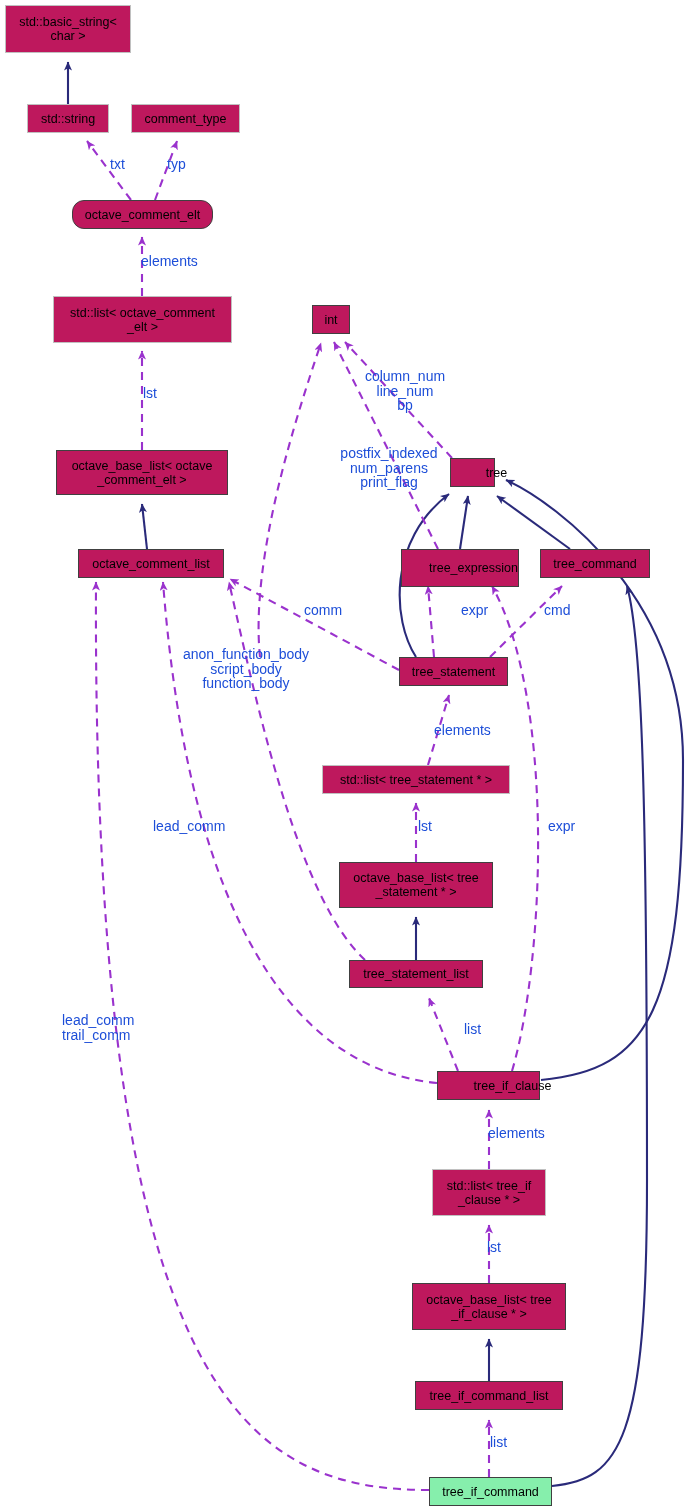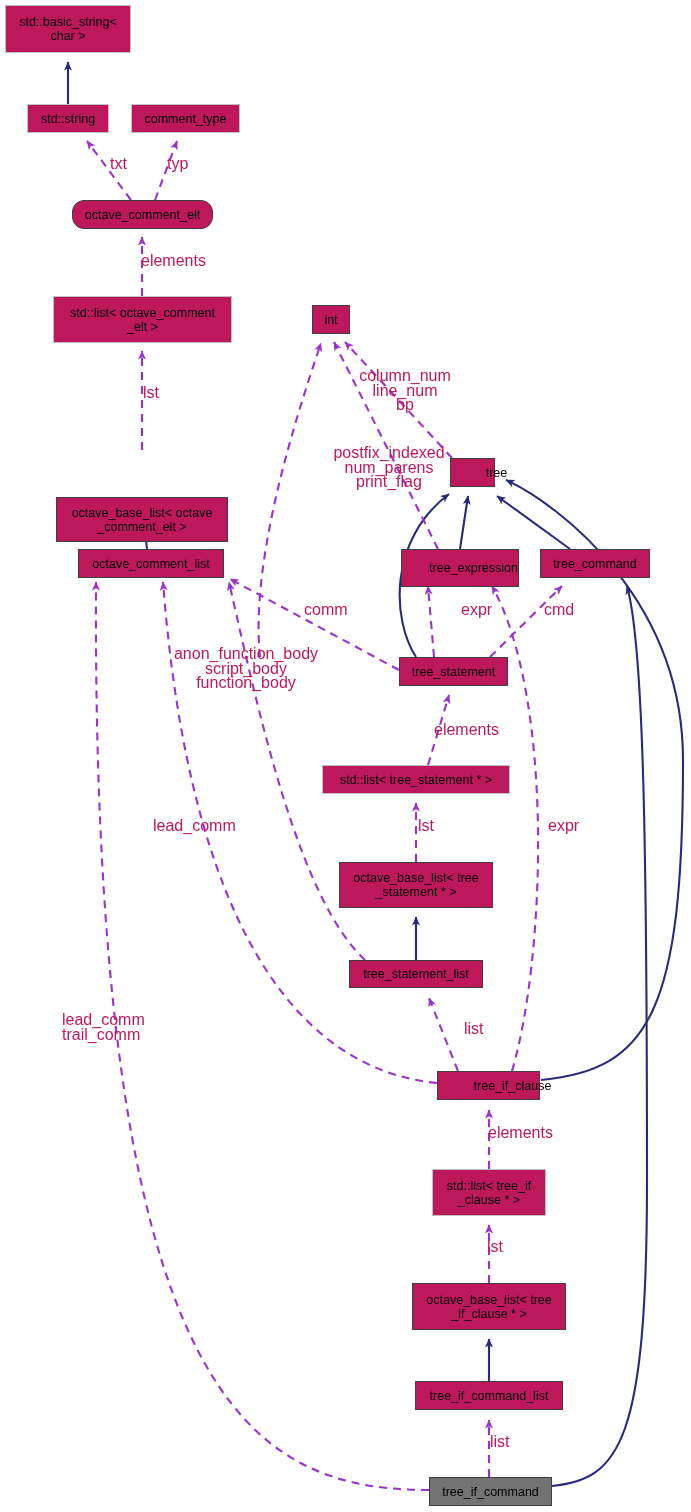--- a/index.html
+++ b/index.html
@@ -5,22 +5,22 @@
   html,body{margin:0;padding:0;background:#ffffff;}
   body{width:691px;height:1512px;overflow:hidden;
        font-family:"Liberation Sans", sans-serif;}
   #diagram{position:relative;width:691px;height:1512px;}
   svg{position:absolute;left:0;top:0;width:691px;height:1512px;}
   .nodebox{position:absolute;box-sizing:border-box;display:flex;
            align-items:center;justify-content:center;text-align:center;
            font-size:12.5px;line-height:14px;color:#000;background:#be185d;}
   .nodebox.solid{border:1px solid #404040;}
   .nodebox.faint{border:1px solid #c0c0c0;}
-  .nodebox.shaded{border:1px solid #404040;background:#737373;}
-  .edgelabel{position:absolute;font-size:16px;line-height:14.5px;color:#be185d;
+  .nodebox.shaded{border:1px solid #404040;background:#86efac;}
+  .edgelabel{position:absolute;font-size:14px;line-height:14.5px;color:#1d4ed8;
              white-space:pre;}
   .el-c{text-align:center;}
   .el-l{text-align:left;}
 </style>
 </head>
 <body>
 
 <div id="diagram">
 
   <svg viewBox="0 0 691 1512">
@@ -80,21 +80,21 @@
       <div class="nodebox faint" style="left: 131px; top: 104px; width: 109px; height: 29px;">
         <span style="white-space: pre-line;">comment_type</span>
       </div>
       <div class="nodebox solid" style="left: 72px; top: 200px; width: 141px; height: 29px; border-radius: 12px;">
         <span style="white-space: pre-line;">octave_comment_elt</span>
       </div>
       <div class="nodebox faint" style="left: 53px; top: 296px; width: 179px; height: 47px;">
         <span style="white-space: pre-line;">std::list&lt; octave_comment
 _elt &gt;</span>
       </div>
-      <div class="nodebox solid" style="left: 56px; top: 450px; width: 172px; height: 45px; margin-top: 47px;">
+      <div class="nodebox solid" style="left: 56px; top: 450px; width: 172px; height: 45px;">
         <span style="white-space: pre-line;">octave_base_list&lt; octave
 _comment_elt &gt;</span>
       </div>
       <div class="nodebox solid" style="left: 78px; top: 549px; width: 146px; height: 29px;">
         <span style="white-space: pre-line;">octave_comment_list</span>
       </div>
       <div class="nodebox solid" style="left: 312px; top: 305px; width: 38px; height: 29px;">
         <span style="white-space: pre-line;">int</span>
       </div>
       <div class="nodebox solid" style="left: 450px; top: 458px; width: 45px; height: 29px;">

